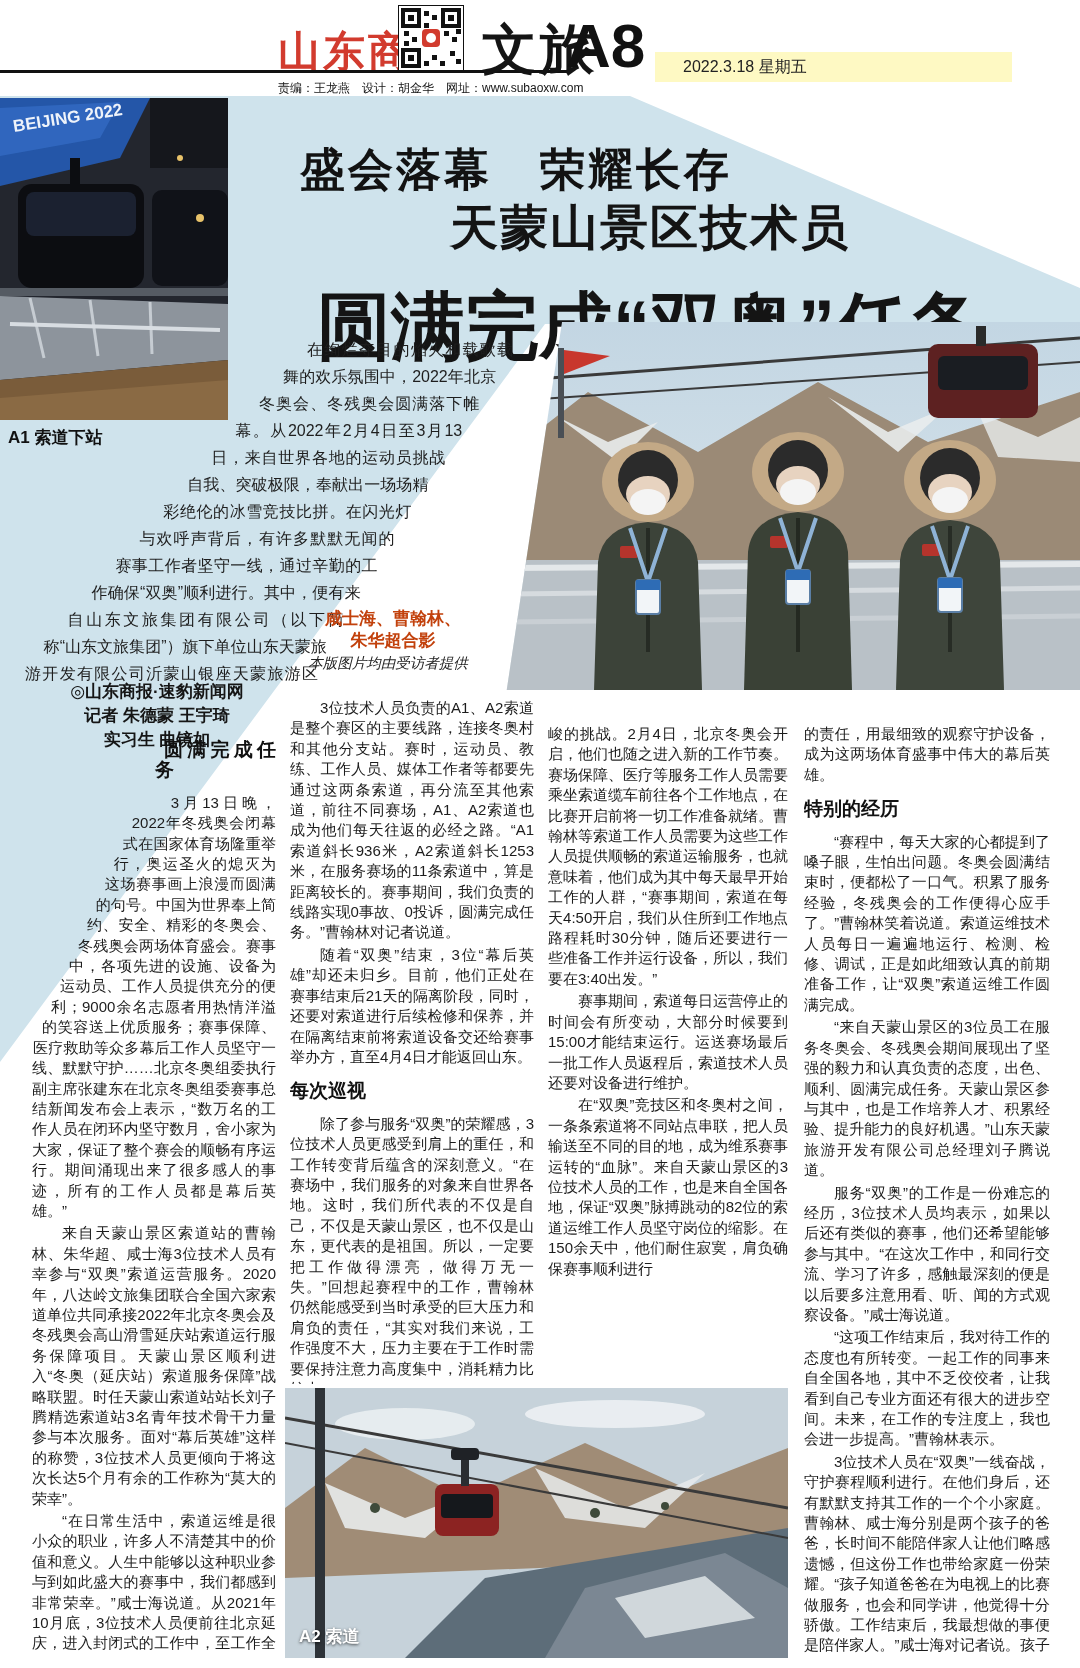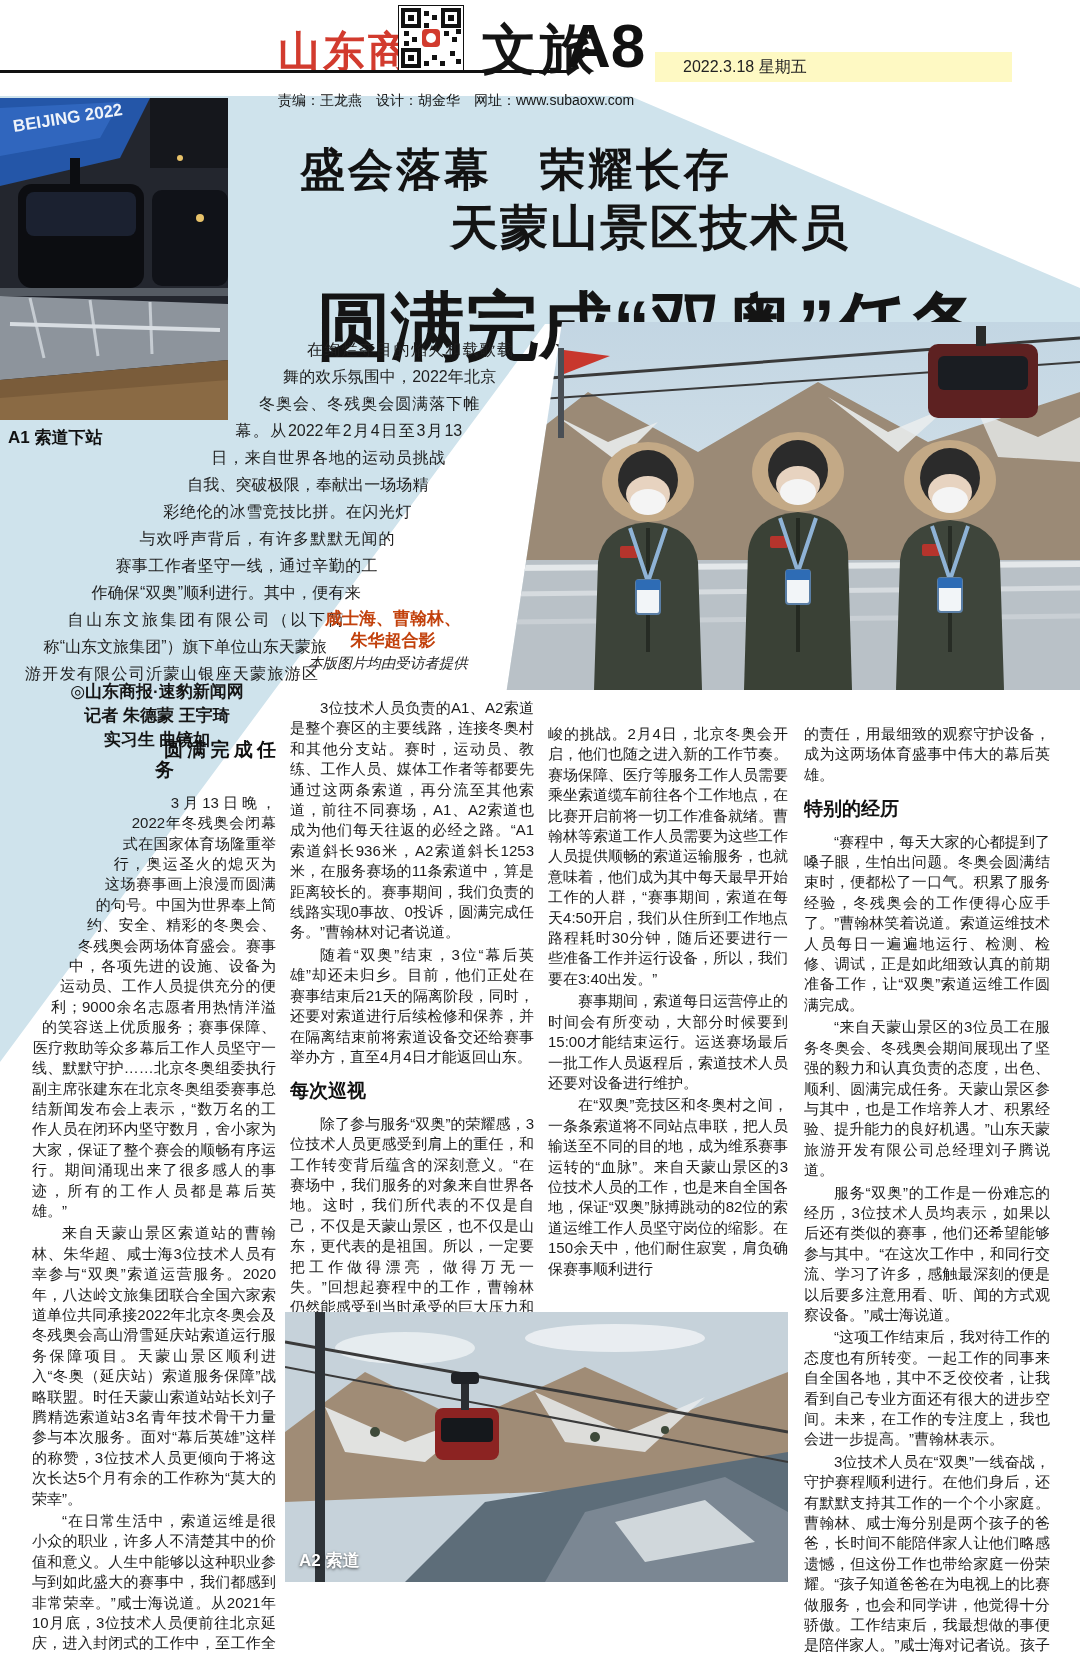--- a/index.html
+++ b/index.html
@@ -1,21 +1,21 @@
 <!DOCTYPE html>
 <html><head>
 <meta charset="utf-8">
 <style>
   html,body{margin:0;padding:0;background:#c9c9c9;}
   .page{position:relative;width:1080px;height:1668px;background:#ffffff;margin:0 auto;overflow:hidden;
         font-family:"Liberation Sans","DejaVu Sans",sans-serif;color:#1b1b1b;}
   
   .brand{position:absolute;left:278px;top:24px;font-size:42px;font-weight:900;color:#d23b2e;letter-spacing:3px;}
   .head-rule{position:absolute;left:0;top:70px;width:572px;height:3px;background:#111;}
-  .staff{position:absolute;left:278px;top:92px;font-size:14px;color:#141414;white-space:nowrap;}
+  .staff{position:absolute;left:278px;top:80px;font-size:12px;color:#141414;white-space:nowrap;}
   .qr{position:absolute;left:398px;top:5px;width:66px;height:66px;}
   .section-name{position:absolute;left:482px;top:14px;font-size:54px;font-weight:700;color:#141414;letter-spacing:4px;}
   .page-num{position:absolute;left:566px;top:10px;font-size:62px;font-weight:800;color:#111;text-align:right;}
   .date-box{position:absolute;left:655px;top:52px;width:357px;height:30px;background:#fef9c3;
             font-size:16px;color:#222;line-height:30px;padding-left:28px;box-sizing:border-box;}
   
   .blue-band{position:absolute;inset:0;background:#cfe3ec;
      clip-path:polygon(0 96px,630px 96px,1080px 288px,1080px 324px,545px 324px,0 1062px);}
   
   .kicker{position:absolute;left:300px;top:140px;width:740px;text-align:left;
@@ -36,21 +36,21 @@
           font-weight:700;font-size:17px;line-height:22px;color:#c2410c;}
   .credit{position:absolute;left:272px;top:654px;width:232px;text-align:center;
           font-family:"DejaVu Serif","Liberation Serif",serif;font-style:italic;
           font-size:14.5px;color:#222;}
   .a1-cap{position:absolute;left:8px;top:426px;font-weight:700;font-size:17px;color:#111;}
   
   .photo{position:absolute;overflow:hidden;}
   .photo-a1{left:0;top:98px;width:228px;height:322px;}
   .photo-main{left:498px;top:322px;width:582px;height:368px;
               clip-path:polygon(11% 0,100% 0,100% 100%,1.5% 100%);}
-  .photo-a2{left:285px;top:1312px;width:503px;height:270px;}
+  .photo-a2{left:285px;top:1388px;width:503px;height:270px;}
   .a2-cap{position:absolute;left:14px;bottom:10px;color:#fff;font-weight:700;font-size:17px;
           text-shadow:0 1px 3px rgba(0,0,0,.7);}
   
   .col{position:absolute;font-size:15px;line-height:20.4px;text-align:justify;overflow:hidden;color:#1c1c1c;}
   .col1{left:32px;top:690px;width:244px;height:966px;padding-top:50px;box-sizing:border-box;}
   .col2{left:290px;top:698px;width:244px;height:686px;}
   .col3{left:548px;top:724px;width:240px;height:656px;}
   .col4{left:804px;top:724px;width:246px;height:934px;}
   .col p{margin:0 0 2px;text-indent:2em;}
   .col p.noind{text-indent:0;}

